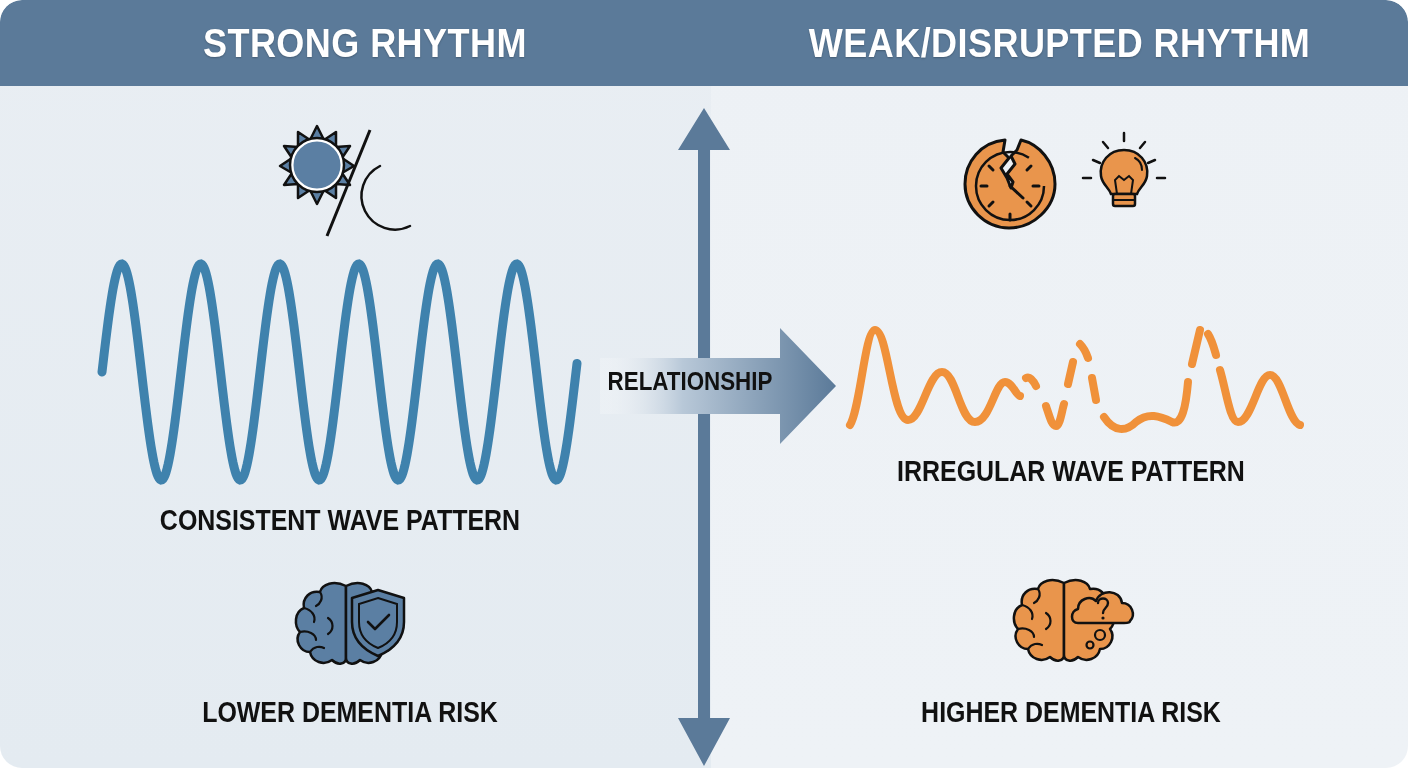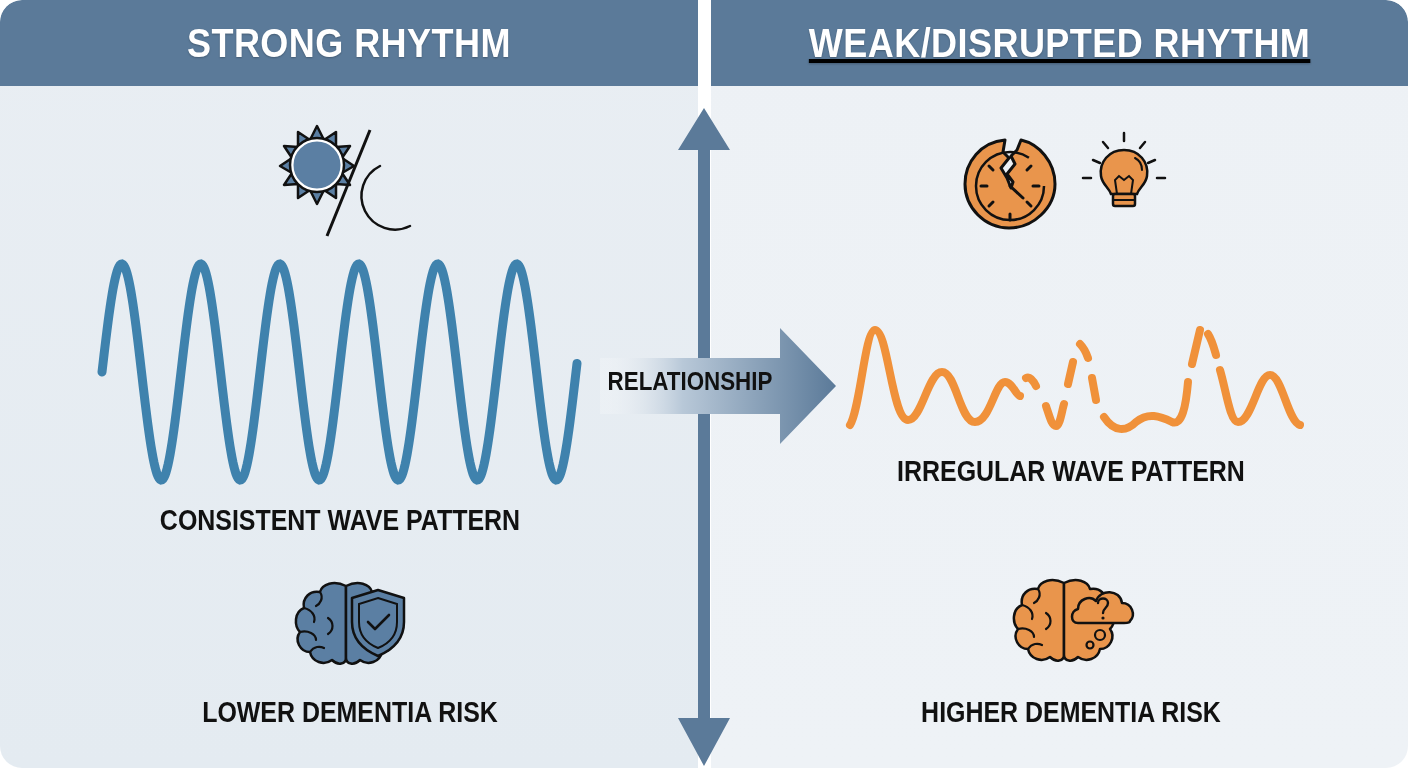--- a/index.html
+++ b/index.html
@@ -1,22 +1,22 @@
 <!DOCTYPE html>
 <html><head>
 <meta charset="utf-8">
 <style>
   html, body { margin:0; padding:0; }
   body { width:1408px; height:768px; position:relative; overflow:hidden; background:#ffffff; font-family:"Liberation Sans", sans-serif; }
   .panel { position:absolute; top:0; height:768px; overflow:hidden; }
-  .panel-left { left:0; width:698px; background:linear-gradient(180deg,#e9eef3 0%,#e4ebf1 100%); border-radius:22px 0 0 22px; }
+  .panel-left { left:0; width:698px; background:linear-gradient(180deg,#e9eef3 0%,#e4ebf1 100%); border-radius:22px 0 0 22px;padding-left:32px; }
   .panel-right { left:711px; width:697px; background:linear-gradient(180deg,#edf1f5 0%,#eef2f6 100%); border-radius:0 22px 22px 0; }
   .header { position:absolute; top:0; left:0; right:0; height:86px; background:#5b7a99; display:flex; align-items:center; justify-content:center; }
   .panel-left .header { border-radius:22px 0 0 0; }
-  .panel-right .header { border-radius:0 22px 0 0;text-decoration:underline; }
+  .panel-right .header { border-radius:0 22px 0 0; }
   .header-title { color:#ffffff; font-weight:700; font-size:40px; letter-spacing:0.5px; font-family:"Liberation Sans", sans-serif; transform:scaleX(0.9); text-shadow:0 1px 2px rgba(0,0,0,0.25); }
   .caption { position:absolute; color:#111; font-weight:700; font-size:29px; font-family:"Liberation Sans", sans-serif; transform:scaleX(0.86); transform-origin:center; white-space:nowrap; text-align:center; }
   .icon { position:absolute; }
   .vaxis { position:absolute; left:697px; top:96px; width:16px; height:672px; }
   .rel-arrow { position:absolute; left:600px; top:328px; width:240px; height:116px; }
   .rel-label { position:absolute; left:604px; top:366px; width:200px; text-align:center; font-weight:700; font-size:26px; color:#111; transform:scaleX(0.86); transform-origin:left center; white-space:nowrap; }
 </style>
 </head>
 <body>
 

